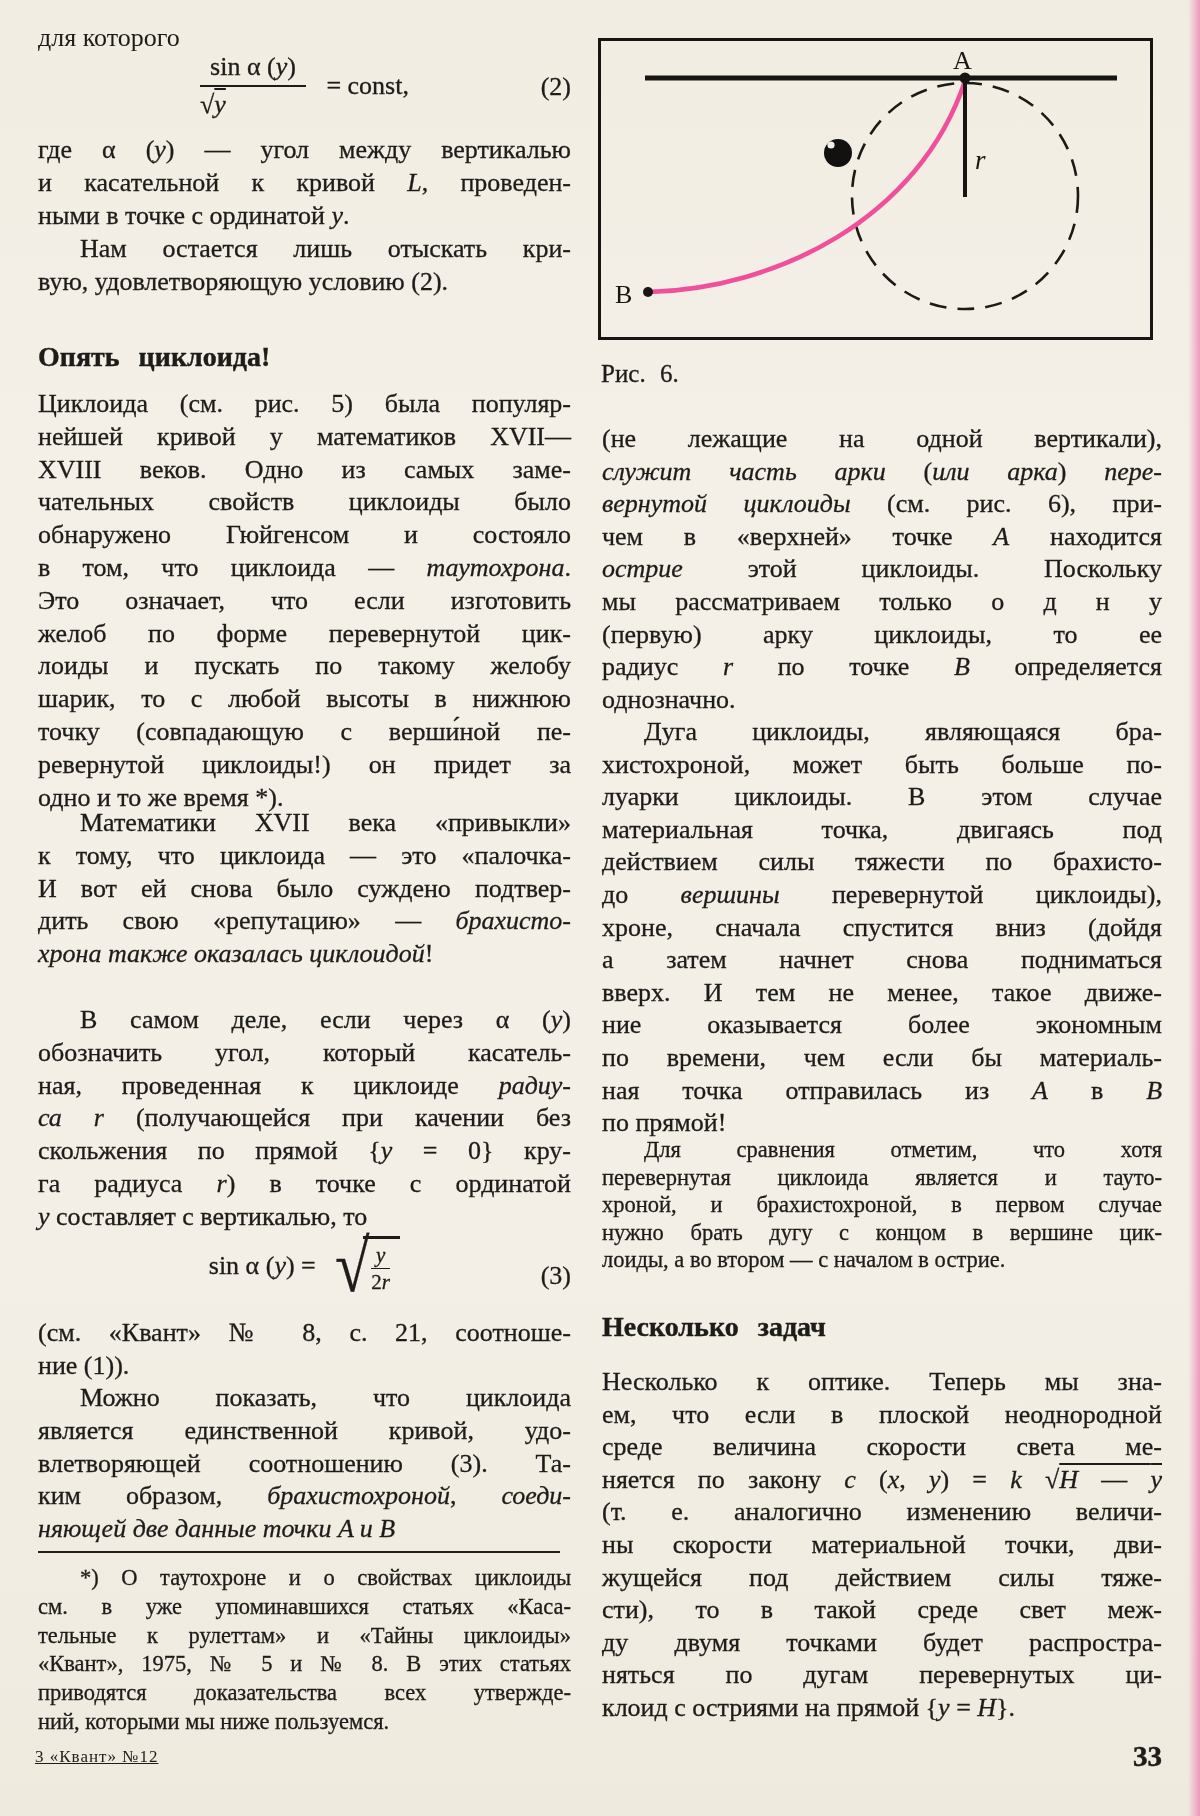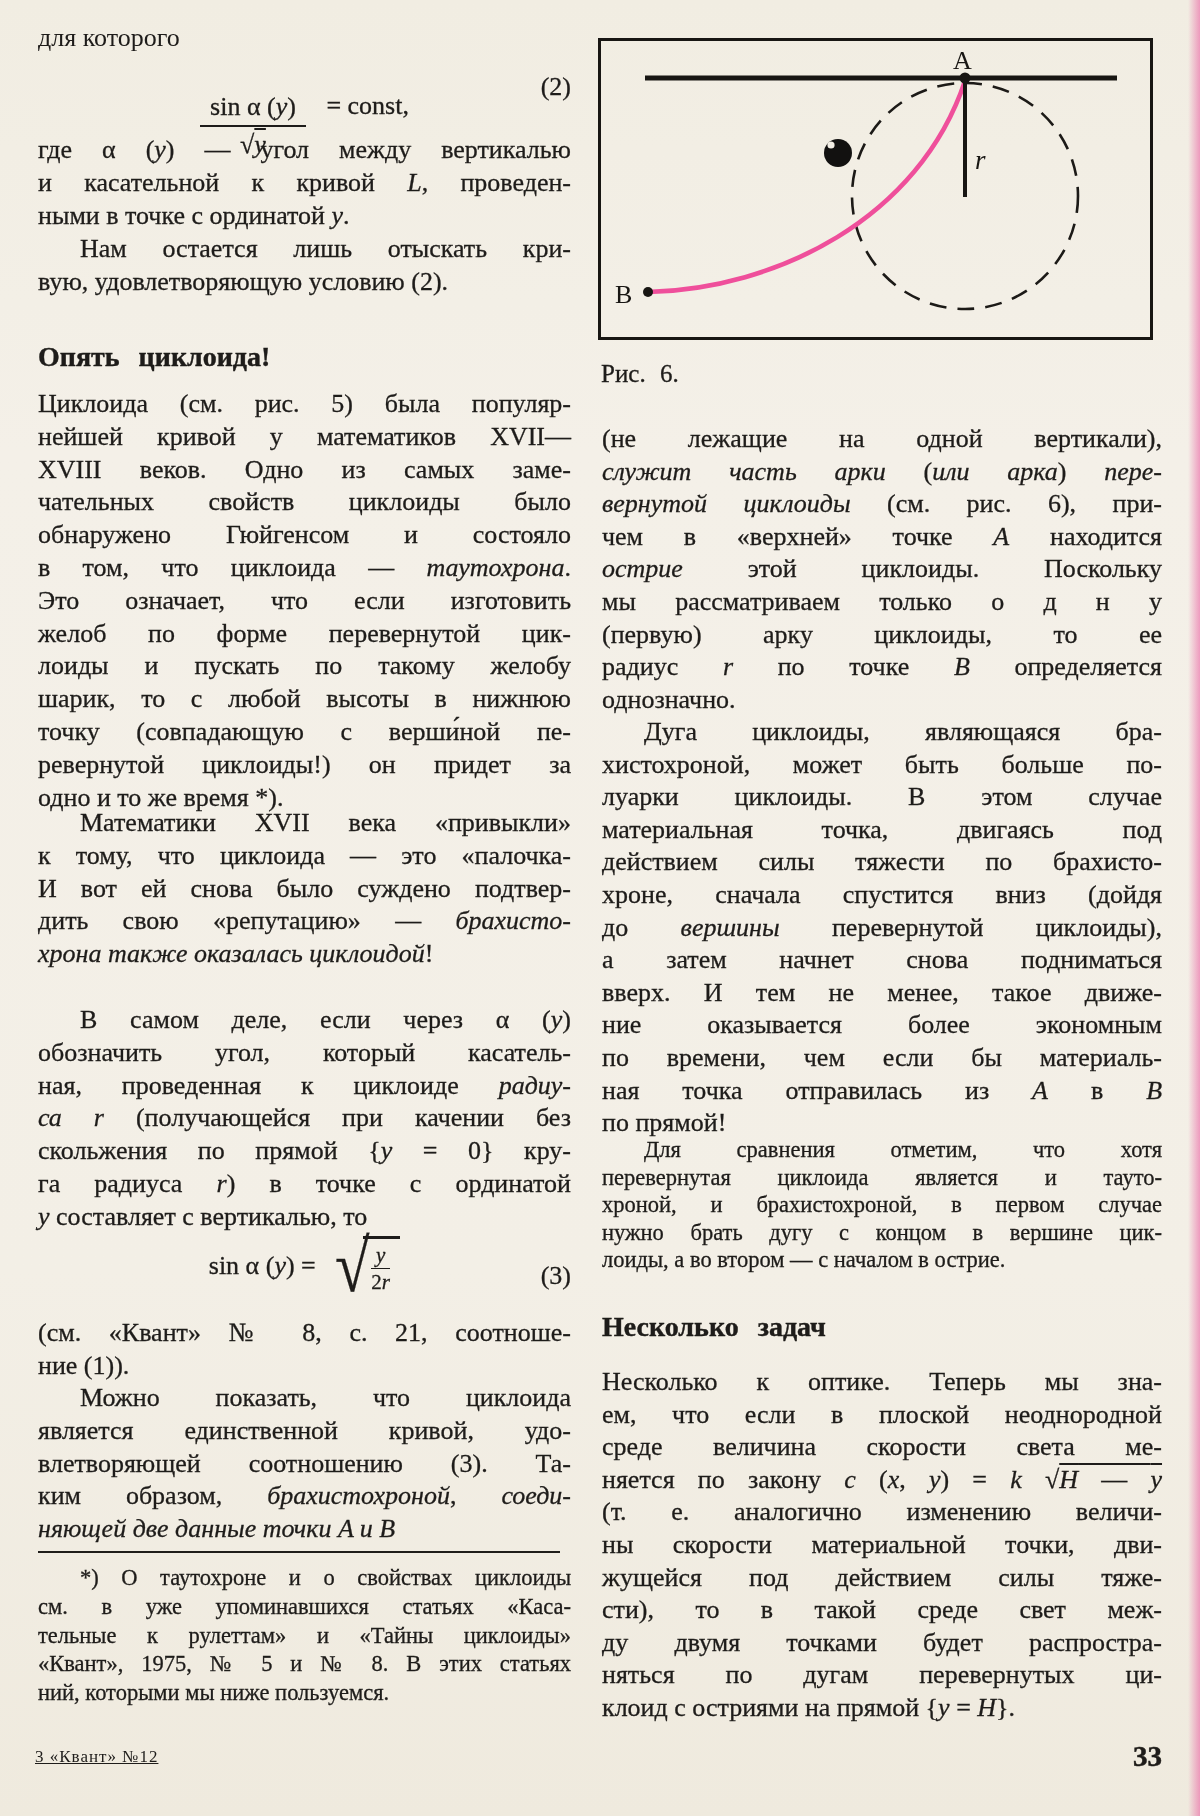--- a/index.html
+++ b/index.html
@@ -16,21 +16,21 @@
   .tline.last{text-align-last:left;}
   .tline.ind{text-indent:42px;}
   .small{font-size:22.5px;line-height:27.6px;}
   .foot{font-size:22.5px;line-height:28.8px;}
   .h1{font-weight:700;font-size:28px;word-spacing:12px;-webkit-text-stroke:0.4px #1b1915;}
   i{font-style:italic;}
   .ov{text-decoration:overline;}
   
   .formula{width:533px;text-align:center;font-size:26px;-webkit-text-stroke:0.3px #1e1c1a;}
   .ftag{position:absolute;right:0;top:50%;transform:translateY(-50%);}
-  .frac{display:inline-block;vertical-align:middle;text-align:center;margin-top:40px;}
+  .frac{display:inline-block;vertical-align:middle;text-align:left;}
   .frac .num{display:block;padding:0 10px 3px 10px;border-bottom:2px solid #1e1c1a;}
   .frac .den{display:block;padding-top:3px;}
   .rhs{display:inline-block;vertical-align:middle;margin-left:14px;}
   .lhs{display:inline-block;vertical-align:middle;margin-right:10px;}
   .broot{display:inline-flex;align-items:center;vertical-align:middle;}
   .rsign3{font-size:74px;font-weight:400;line-height:60px;transform:scaleX(.85);}
   .radic{display:inline-block;border-top:3px solid #1e1c1a;margin-left:-10px;padding:4px 10px 0 8px;}
   .sfrac{display:inline-block;text-align:center;font-size:21px;line-height:24px;}
   .sfrac .sn{display:block;border-bottom:1.7px solid #1e1c1a;padding:0 5px 1px 5px;}
   .sfrac .sd{display:block;padding-top:1px;}
@@ -132,20 +132,21 @@
       <div class="tline last"><i>няющей две данные точки A и B</i></div>
     </div>
 
   <div class="blk" style="left:38px;top:1551px;width:522px;height:0;border-top:2.5px solid #201e1a;"></div>
 
   <div class="blk col foot" style="left:38px;top:1564px;">
       <div class="tline ind">*) О таутохроне и о свойствах циклоиды</div>
       <div class="tline">см. в уже упоминавшихся статьях «Каса-</div>
       <div class="tline">тельные к рулеттам» и «Тайны циклоиды»</div>
       <div class="tline">«Квант», 1975, № 5 и № 8. В этих статьях</div>
+      <div class="tline">приводятся доказательства всех утвержде-</div>
       <div class="tline last">ний, которыми мы ниже пользуемся.</div>
     </div>
 
   <div class="blk" id="footer-left" style="left:35px;top:1747px;">3 «Квант» №12</div>
 
   <div id="figure-box">
     <svg width="549" height="296" viewBox="0 0 549 296">
 
       <line x1="44" y1="37" x2="516" y2="37" stroke="#181613" stroke-width="5"></line>
 
@@ -181,22 +182,22 @@
       <div class="tline">радиус <i>r</i> по точке <i>B</i> определяется</div>
       <div class="tline last">однозначно.</div>
     </div>
 
   <div class="blk rcol" style="left:602px;top:716px;">
       <div class="tline ind">Дуга циклоиды, являющаяся бра-</div>
       <div class="tline">хистохроной, может быть больше по-</div>
       <div class="tline">луарки циклоиды. В этом случае</div>
       <div class="tline">материальная точка, двигаясь под</div>
       <div class="tline">действием силы тяжести по брахисто-</div>
+      <div class="tline">до <i>вершины</i> перевернутой циклоиды),</div>
       <div class="tline">хроне, сначала спустится вниз (дойдя</div>
-      <div class="tline">до <i>вершины</i> перевернутой циклоиды),</div>
       <div class="tline">а затем начнет снова подниматься</div>
       <div class="tline">вверх. И тем не менее, такое движе-</div>
       <div class="tline">ние оказывается более экономным</div>
       <div class="tline">по времени, чем если бы материаль-</div>
       <div class="tline">ная точка отправилась из <i>A</i> в <i>B</i></div>
       <div class="tline last">по прямой!</div>
     </div>
 
   <div class="blk rcol small" style="left:602px;top:1136px;">
       <div class="tline ind">Для сравнения отметим, что хотя</div>

